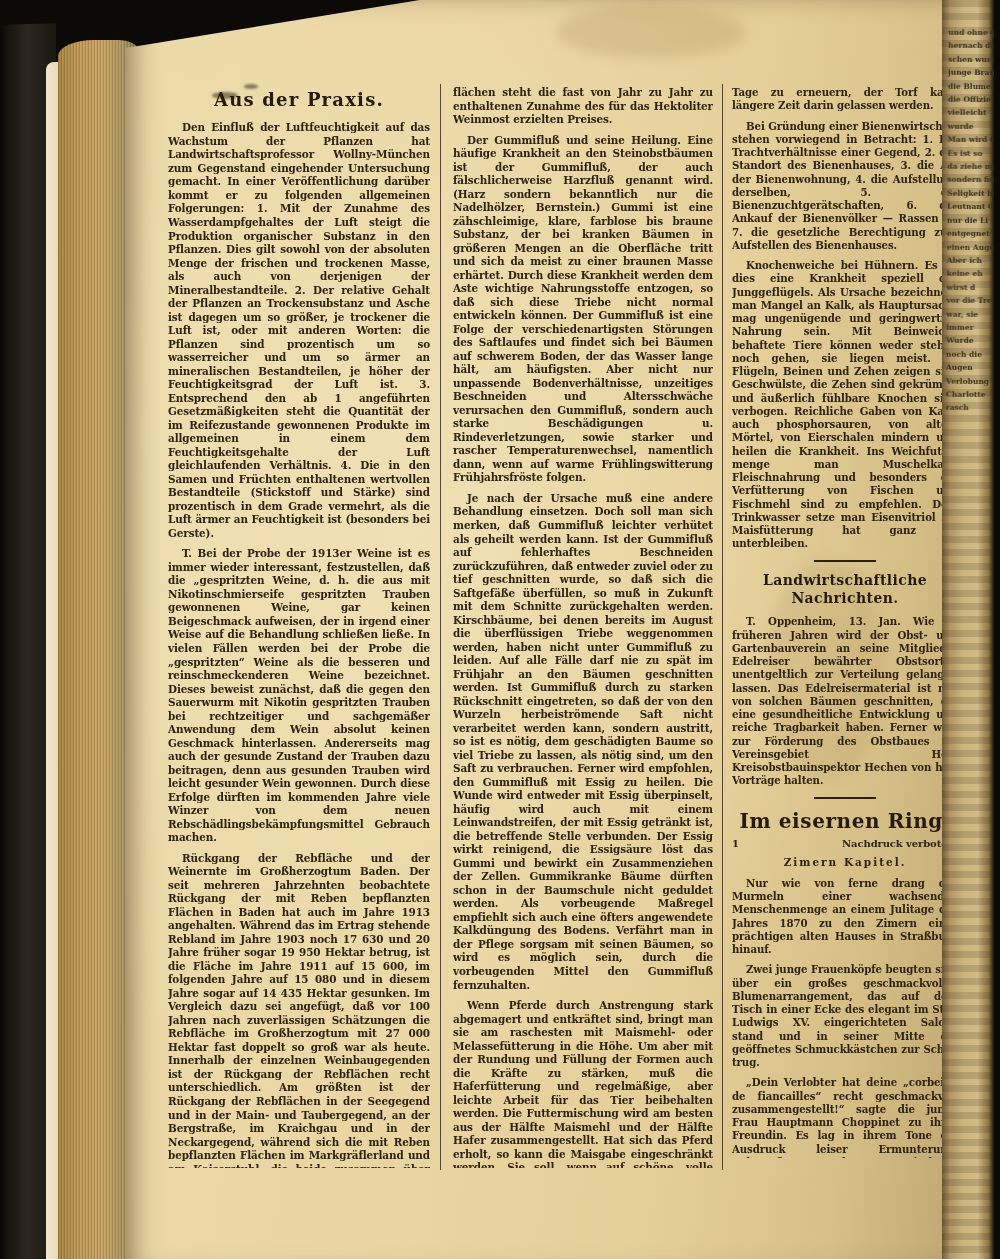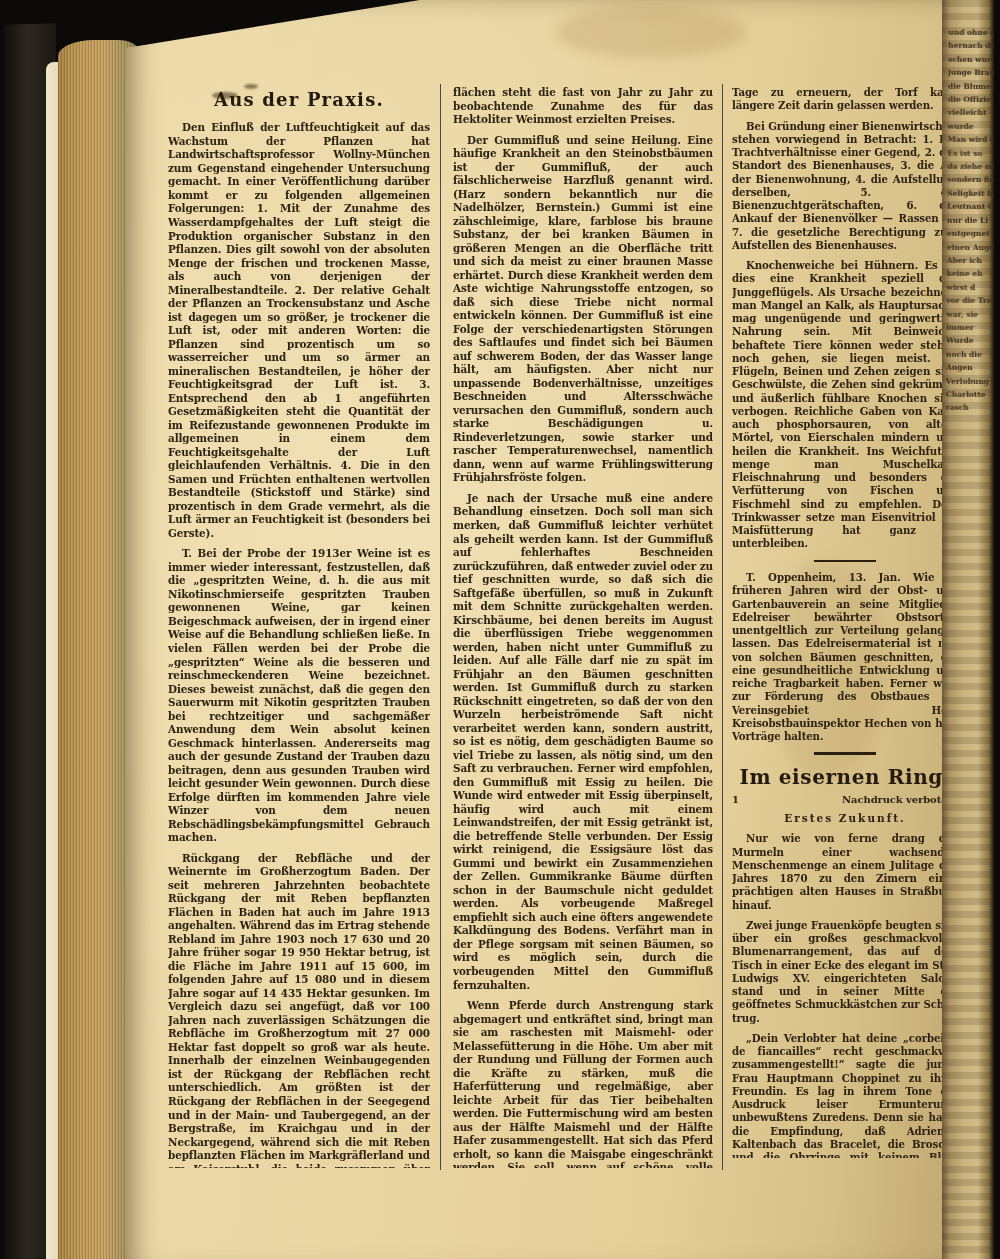--- a/index.html
+++ b/index.html
@@ -91,21 +91,21 @@
       <p>
         <b>T. Bei der Probe der 1913er Weine</b><span> ist es immer wieder interessant, festzustellen, daß die „gespritzten Weine, d. h. die aus mit Nikotinschmierseife gespritzten Trauben gewonnenen Weine, gar keinen Beigeschmack aufweisen, der in irgend einer Weise auf die Behandlung schließen ließe. In vielen Fällen werden bei der Probe die „gespritzten“ Weine als die besseren und reinschmeckenderen Weine bezeichnet. Dieses beweist zunächst, daß die gegen den Sauerwurm mit Nikotin gespritzten Trauben bei rechtzeitiger und sachgemäßer Anwendung dem Wein absolut keinen Geschmack hinterlassen. Andererseits mag auch der gesunde Zustand der Trauben dazu beitragen, denn aus gesunden Trauben wird leicht gesunder Wein gewonnen. Durch diese Erfolge dürften im kommenden Jahre viele Winzer von dem neuen Rebschädlingsbekämpfungsmittel Gebrauch machen.</span>
       </p>
       <p>
         <b>Rückgang der Rebfläche und der Weinernte im Großherzogtum Baden.</b><span> Der seit mehreren Jahrzehnten beobachtete Rückgang der mit Reben bepflanzten Flächen in Baden hat auch im Jahre 1913 angehalten. Während das im Ertrag stehende Rebland im Jahre 1903 noch 17 630 und 20 Jahre früher sogar 19 950 Hektar betrug, ist die Fläche im Jahre 1911 auf 15 600, im folgenden Jahre auf 15 080 und in diesem Jahre sogar auf 14 435 Hektar gesunken. Im Vergleich dazu sei angefügt, daß vor 100 Jahren nach zuverlässigen Schätzungen die Rebfläche im Großherzogtum mit 27 000 Hektar fast doppelt so groß war als heute. Innerhalb der einzelnen Weinbaugegenden ist der Rückgang der Rebflächen recht unterschiedlich. Am größten ist der Rückgang der Rebflächen in der Seegegend und in der Main- und Taubergegend, an der Bergstraße, im Kraichgau und in der Neckargegend, während sich die mit Reben bepflanzten Flächen im Markgräflerland und am Kaiserstuhl, die beide zusammen über ein Drittel der Gesamtrebfläche des Großherzogtums ausmachen, in den letzten 10 Jahren teils gar nicht, teils nur wegen geändert haben. Der im Jahre 1913 im Großherzogtum im ganzen wie in den einzelnen Weinbaugegenden geherbstete Weinertrag war außerordentlich gering. Nach den Schätzungen der Weinbauberichterstatter beträgt er für das Land insgesamt 45 780 Hektoliter und steht im Vergleich zu den vorausgegangenen 40 Jahren an zweitletzter Stelle. Einen ähnlichen Fehlherbst wie heuer weist im Zeitraum der Jahre 1873 bis 1913 nur noch das Jahr 1880 mit 51 260 Hektoliter auf. Im Gegensatz zu dem Rückgang der Reb-</span>
       </p>
     </div>
 
     <div class="col col2">
       <p class="cont">
-        <span>flächen steht die fast von Jahr zu Jahr zu beobachtende Zunahme des für das Hektoliter Weinmost erzielten Preises.</span>
+        <span>flächen steht die fast von Jahr zu Jahr zu enthaltenen Zunahme des für das Hektoliter Weinmost erzielten Preises.</span>
       </p>
       <p>
         <b>Der Gummifluß und seine Heilung.</b><span> Eine häufige Krankheit an den Steinobstbäumen ist der Gummifluß, der auch fälschlicherweise Harzfluß genannt wird. (Harz sondern bekanntlich nur die Nadelhölzer, Bernstein.) Gummi ist eine zähschleimige, klare, farblose bis braune Substanz, der bei kranken Bäumen in größeren Mengen an die Oberfläche tritt und sich da meist zu einer braunen Masse erhärtet. Durch diese Krankheit werden dem Aste wichtige Nahrungsstoffe entzogen, so daß sich diese Triebe nicht normal entwickeln können. Der Gummifluß ist eine Folge der verschiedenartigsten Störungen des Saftlaufes und findet sich bei Bäumen auf schwerem Boden, der das Wasser lange hält, am häufigsten. Aber nicht nur unpassende Bodenverhältnisse, unzeitiges Beschneiden und Altersschwäche verursachen den Gummifluß, sondern auch starke Beschädigungen u. Rindeverletzungen, sowie starker und rascher Temperaturenwechsel, namentlich dann, wenn auf warme Frühlingswitterung Frühjahrsfröste folgen.</span>
       </p>
       <p>
         <span>Je nach der Ursache muß eine andere Behandlung einsetzen. Doch soll man sich merken, daß Gummifluß leichter verhütet als geheilt werden kann. Ist der Gummifluß auf fehlerhaftes Beschneiden zurückzuführen, daß entweder zuviel oder zu tief geschnitten wurde, so daß sich die Saftgefäße überfüllen, so muß in Zukunft mit dem Schnitte zurückgehalten werden. Kirschbäume, bei denen bereits im August die überflüssigen Triebe weggenommen werden, haben nicht unter Gummifluß zu leiden. Auf alle Fälle darf nie zu spät im Frühjahr an den Bäumen geschnitten werden. Ist Gummifluß durch zu starken Rückschnitt eingetreten, so daß der von den Wurzeln herbeiströmende Saft nicht verarbeitet werden kann, sondern austritt, so ist es nötig, dem geschädigten Baume so viel Triebe zu lassen, als nötig sind, um den Saft zu verbrauchen. Ferner wird empfohlen, den Gummifluß mit Essig zu heilen. Die Wunde wird entweder mit Essig überpinselt, häufig wird auch mit einem Leinwandstreifen, der mit Essig getränkt ist, die betreffende Stelle verbunden. Der Essig wirkt reinigend, die Essigsäure löst das Gummi und bewirkt ein Zusammenziehen der Zellen. Gummikranke Bäume dürften schon in der Baumschule nicht geduldet werden. Als vorbeugende Maßregel empfiehlt sich auch eine öfters angewendete Kalkdüngung des Bodens. Verfährt man in der Pflege sorgsam mit seinen Bäumen, so wird es möglich sein, durch die vorbeugenden Mittel den Gummifluß fernzuhalten.</span>
       </p>
       <p>
         <b>Wenn Pferde durch Anstrengung stark abgemagert</b><span> und entkräftet sind, bringt man sie am raschesten mit Maismehl- oder Melassefütterung in die Höhe. Um aber mit der Rundung und Füllung der Formen auch die Kräfte zu stärken, muß die Haferfütterung und regelmäßige, aber leichte Arbeit für das Tier beibehalten werden. Die Futtermischung wird am besten aus der Hälfte Maismehl und der Hälfte Hafer zusammengestellt. Hat sich das Pferd erholt, so kann die Maisgabe eingeschränkt werden. Sie soll, wenn auf schöne, volle Fleischformen der Tiere gesehen wird, jahraus, jahrein mindestens ein Fünftel der Hafermenge betragen. Durch diese Futterzusammensetzung wird erreicht, daß die Tiere selbst in ganz schwerem Zug sehr ausdauernd arbeiten und doch nicht vom Fleisch fallen.</span>
       </p>
@@ -117,31 +117,32 @@
         <span>Tage zu erneuern, der Torf kann längere Zeit darin gelassen werden.</span>
       </p>
       <p>
         <b>Bei Gründung einer Bienenwirtschaft</b><span> stehen vorwiegend in Betracht: 1. Die Trachtverhältnisse einer Gegend, 2. der Standort des Bienenhauses, 3. die Art der Bienenwohnung, 4. die Aufstellung derselben, 5. die Bienenzuchtgerätschaften, 6. der Ankauf der Bienenvölker — Rassen —, 7. die gesetzliche Berechtigung zum Aufstellen des Bienenhauses.</span>
       </p>
       <p>
         <b>Knochenweiche bei Hühnern.</b><span> Es ist dies eine Krankheit speziell des Junggeflügels. Als Ursache bezeichnete man Mangel an Kalk, als Hauptursache mag ungenügende und geringwertige Nahrung sein. Mit Beinweiche behaftete Tiere können weder stehen noch gehen, sie liegen meist. An Flügeln, Beinen und Zehen zeigen sich Geschwülste, die Zehen sind gekrümmt und äußerlich fühlbare Knochen sind verbogen. Reichliche Gaben von Kalk, auch phosphorsauren, von altem Mörtel, von Eierschalen mindern und heilen die Krankheit. Ins Weichfutter menge man Muschelkalk. Fleischnahrung und besonders die Verfütterung von Fischen und Fischmehl sind zu empfehlen. Dem Trinkwasser setze man Eisenvitriol zu. Maisfütterung hat ganz zu unterbleiben.</span>
       </p>
 
       <div class="divider"></div>
+      <div class="h-news">Landwirtschaftliche Nachrichten.</div>
       <p>
         <b>T. Oppenheim, 13. Jan.</b><span> Wie in früheren Jahren wird der Obst- und Gartenbauverein an seine Mitglieder Edelreiser bewährter Obstsorten unentgeltlich zur Verteilung gelangen lassen. Das Edelreisermaterial ist nur von solchen Bäumen geschnitten, die eine gesundheitliche Entwicklung und reiche Tragbarkeit haben. Ferner wird zur Förderung des Obstbaues im Vereinsgebiet Herr Kreisobstbauinspektor Hechen von hier Vorträge halten.</span>
       </p>
 
       <div class="divider"></div>
       <div class="h-serial">Im eisernen Ring.</div>
       <div class="notice-row">
         <span>1</span>
         <span>Nachdruck verboten.</span>
       </div>
-      <div class="chapter">Erstes Zukunft.</div>
+      <div class="chapter">Zimern Kapitel.</div>
       <p>Nur wie von ferne drang das Murmeln einer wachsenden Menschenmenge an einem Julitage des Jahres 1870 zu den Zimern eines prächtigen alten Hauses in Straßburg hinauf.</p>
       <p>Zwei junge Frauenköpfe beugten sich über ein großes geschmackvolles Blumenarrangement, das auf dem Tisch in einer Ecke des elegant im Stile Ludwigs XV. eingerichteten Salons stand und in seiner Mitte ein geöffnetes Schmuckkästchen zur Schau trug.</p>
       <p>„Dein Verlobter hat deine „corbeille de fiancailles“ recht geschmackvoll zusammengestellt!“ sagte die junge Frau Hauptmann Choppinet zu ihrer Freundin. Es lag in ihrem Tone ein Ausdruck leiser Ermunterung, unbewußtens Zuredens. Denn sie hatte die Empfindung, daß Adrienne Kaltenbach das Bracelet, die Brosche und die Ohrringe mit keinem Blick innigen Glückes betrachtete.</p>
 
     </div>
   </div>
 
   <div class="next-page">
     <div class="next-page-text">
         <div>und ohne große</div>

